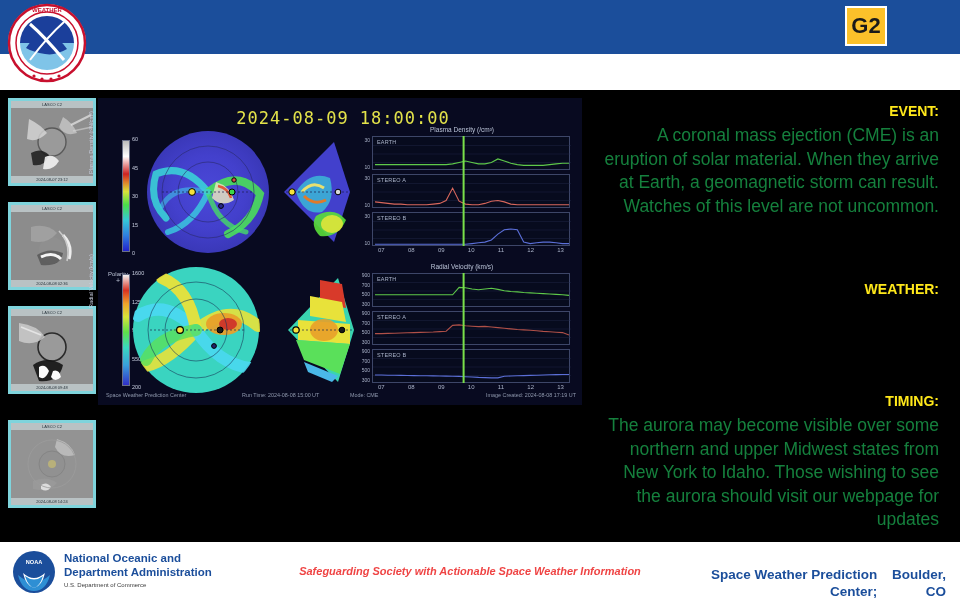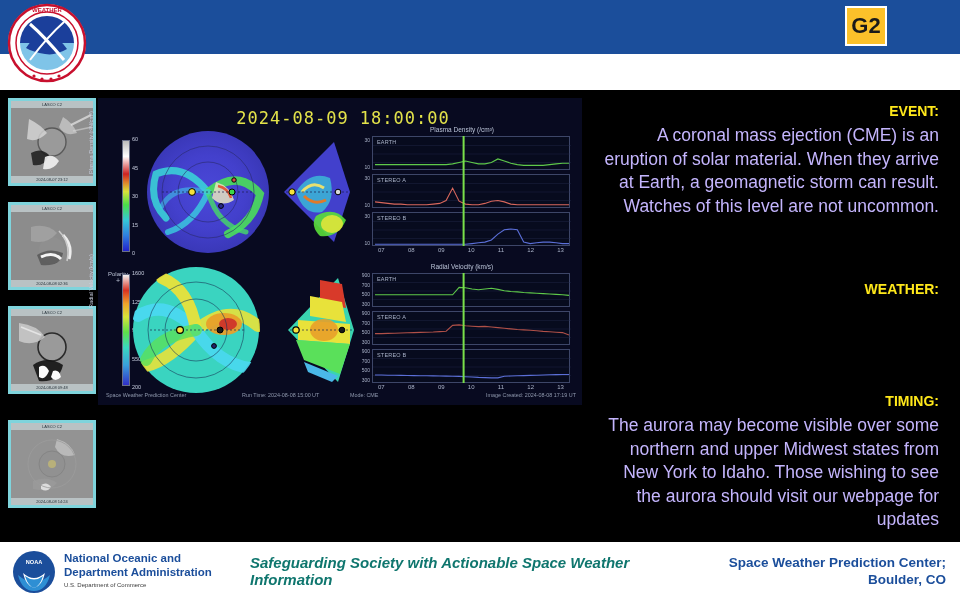--- a/index.html
+++ b/index.html
@@ -126,41 +126,41 @@
   .enlil-caption span { position:absolute; white-space:nowrap; }
 
   
   .info-col {
     position:absolute; left:595px; top:8px; width:352px; height:440px;
     text-align:right; color:#e8ecf5;
   }
   .info-head {
     color:#ffe81a; font-size:14px; font-weight:bold; line-height:26px;
   }
-  .info-body { font-size:17.5px; line-height:23.5px; color:#c4b5fd; }
+  .info-body { font-size:17.5px; line-height:23.5px; color:#15803d; }
   .blk-event { position:absolute; right:8px; top:0; width:344px; }
   .blk-timing { position:absolute; right:8px; top:178px; width:344px; }
   .blk-effects { position:absolute; right:8px; top:290px; width:344px; }
 
   
   .footer {
     position:absolute; left:0; top:542px; width:960px; height:70px; background:#ffffff;
   }
   .noaa-logo { position:absolute; left:12px; top:8px; width:44px; height:44px; }
   .noaa-text { position:absolute; left:64px; top:10px; }
   .noaa-l1 { color:#1b4e9b; font-size:11.5px; font-weight:bold; line-height:13.5px; }
   .noaa-l2 { color:#3b3b3b; font-size:6px; margin-top:3px; }
   .tagline {
     position:absolute; left:250px; top:0; width:440px; height:58px;
     display:flex; align-items:center; justify-content:center;
-    color:#0f766e; font-size:15px; font-style:italic; font-weight:bold;
+    color:#ef4444; font-size:11px; font-style:italic; font-weight:bold;
   }
   .swpc {
     position:absolute; right:14px; top:0; width:260px; height:58px;
-    display:flex; flex-direction:column; align-items:flex-end; justify-content:center;
+    display:flex; align-items:flex-end; justify-content:center;
     color:#1b4e9b; font-size:13.5px; font-weight:bold; line-height:17px; text-align:right;
   }
 </style>
 </head>
 <body>
 
 <div id="page">
 
   <div class="header-bar"></div>
 

